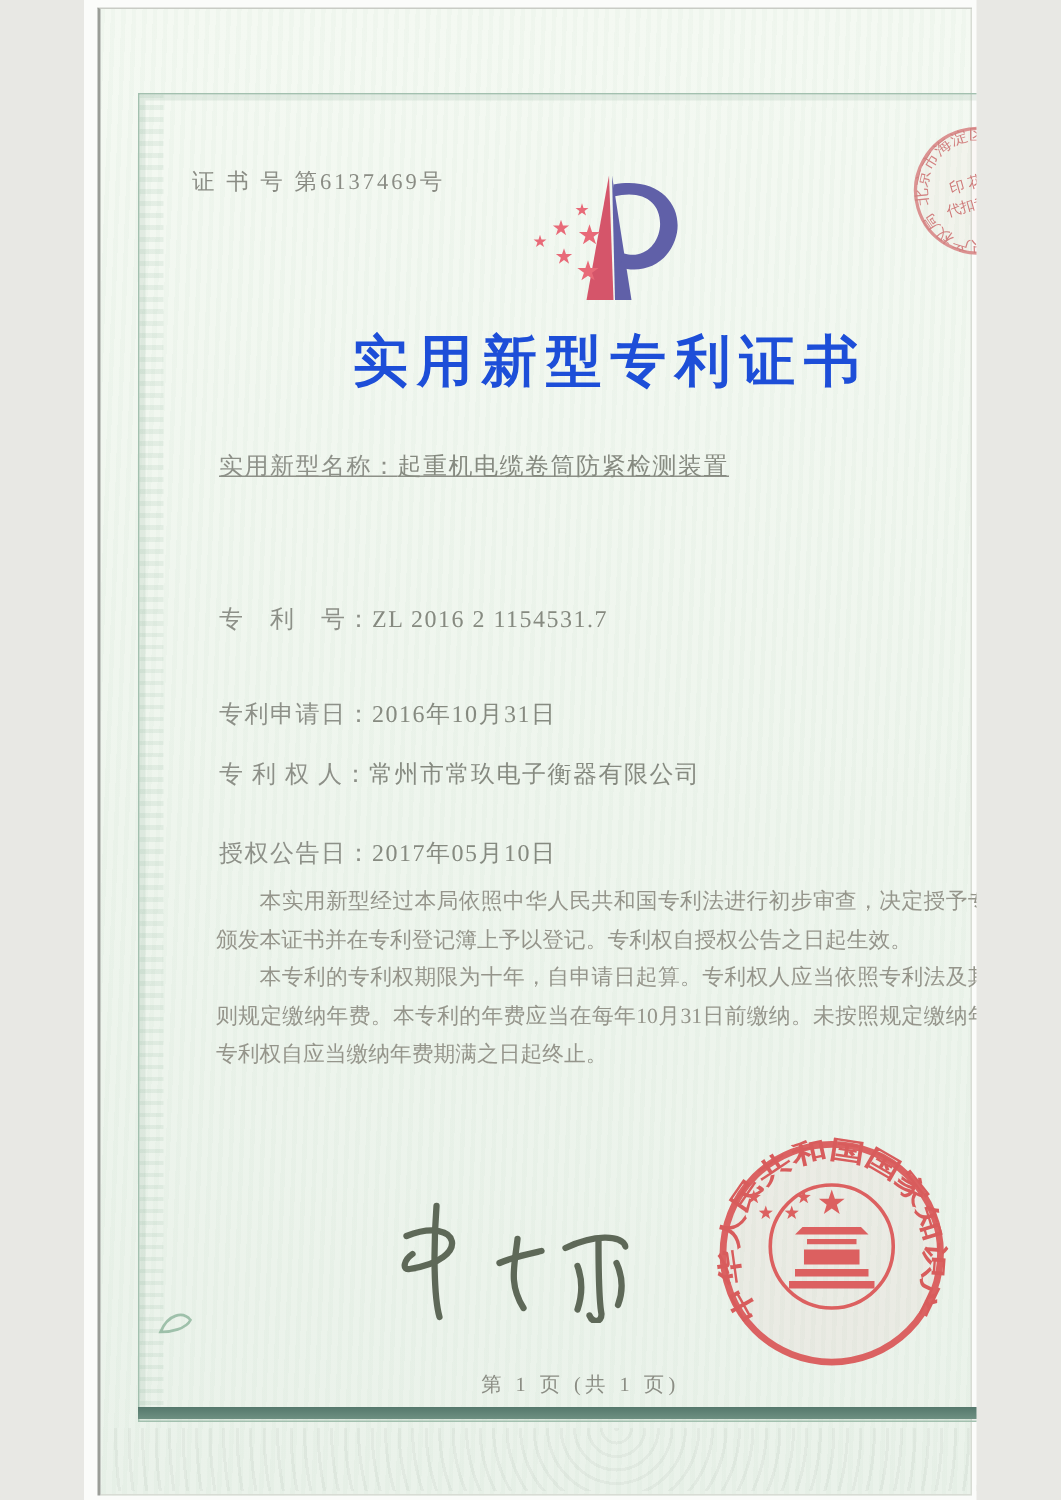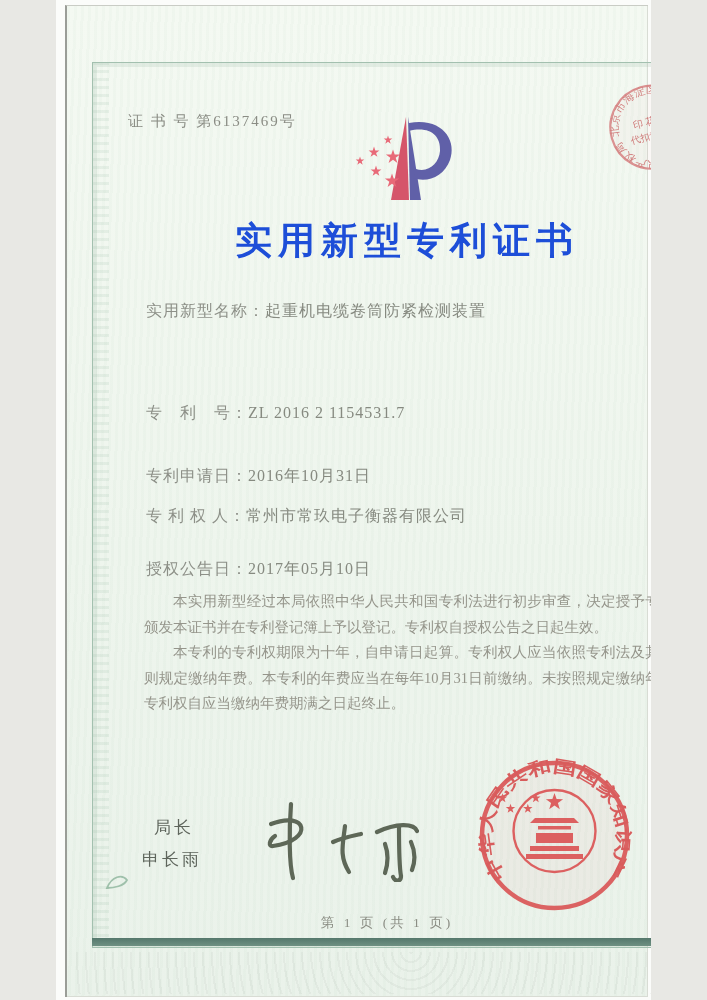--- a/index.html
+++ b/index.html
@@ -99,45 +99,41 @@
       <polygon points="33,35.5 34.3,39.4 38.4,39.4 35.1,41.9 36.4,45.8 33,43.4 29.6,45.8 30.9,41.9 27.6,39.4 31.7,39.4"></polygon>
       <polygon points="52,38.5 53.7,43.6 59.1,43.6 54.7,46.8 56.4,51.9 52,48.8 47.6,51.9 49.3,46.8 44.9,43.6 50.3,43.6"></polygon>
       <polygon points="19,45.5 20,48.6 23.3,48.6 20.7,50.6 21.7,53.7 19,51.8 16.3,53.7 17.3,50.6 14.7,48.6 18,48.6"></polygon>
       <polygon points="35,54.5 36.3,58.4 40.4,58.4 37.1,60.9 38.4,64.8 35,62.4 31.6,64.8 32.9,60.9 29.6,58.4 33.7,58.4"></polygon>
       <polygon points="51,62.5 52.7,67.6 58.1,67.6 53.7,70.8 55.4,75.9 51,72.8 46.6,75.9 48.3,70.8 43.9,67.6 49.3,67.6"></polygon>
     </g>
   </svg>
 
   <div class="title">实用新型专利证书</div>
 
-  <div class="row" style="top:301px;">
+  <div class="row" style="top:301px;text-decoration:underline;">
     <span>实用新型名称：</span><span class="val">起重机电缆卷筒防紧检测装置</span>
   </div>
   <div class="row" style="top:403px;">
     <span>专　利　号：</span><span class="val">ZL 2016 2 1154531.7</span>
   </div>
   <div class="row" style="top:466px;">
     <span>专利申请日：</span><span class="val">2016年10月31日</span>
   </div>
   <div class="row" style="top:506px;">
     <span>专 利 权 人：</span><span class="val">常州市常玖电子衡器有限公司</span>
   </div>
   <div class="row" style="top:559px;">
     <span>授权公告日：</span><span class="val">2017年05月10日</span>
   </div>
 
   <div class="body-text">
     <p>本实用新型经过本局依照中华人民共和国专利法进行初步审查，决定授予专利权，颁发本证书并在专利登记簿上予以登记。专利权自授权公告之日起生效。</p>
     <p>本专利的专利权期限为十年，自申请日起算。专利权人应当依照专利法及其实施细则规定缴纳年费。本专利的年费应当在每年10月31日前缴纳。未按照规定缴纳年费的，专利权自应当缴纳年费期满之日起终止。</p>
   </div>
 
-  <div class="signoff">
-    <div class="t">局长</div>
-    <div class="n">申长雨</div>
-  </div>
 
   <svg class="signature" viewBox="0 0 170 84">
     <g fill="none" stroke="#46503f" stroke-width="4.2" stroke-linecap="round" opacity="0.85">
       <path d="M42,6 C40,32 40,66 44,80"></path>
       <path d="M22,26 C58,12 66,42 24,48 C19,49 20,42 26,38"></path>
       <path d="M96,28 C94,46 90,58 100,74"></path>
       <path d="M84,44 C93,40 103,38 112,36"></path>
       <path d="M128,34 C147,25 165,25 168,33"></path>
       <path d="M150,28 C150,48 150,68 152,78 C152,84 146,84 144,79"></path>
       <path d="M136,46 C140,57 139,66 136,75"></path>

